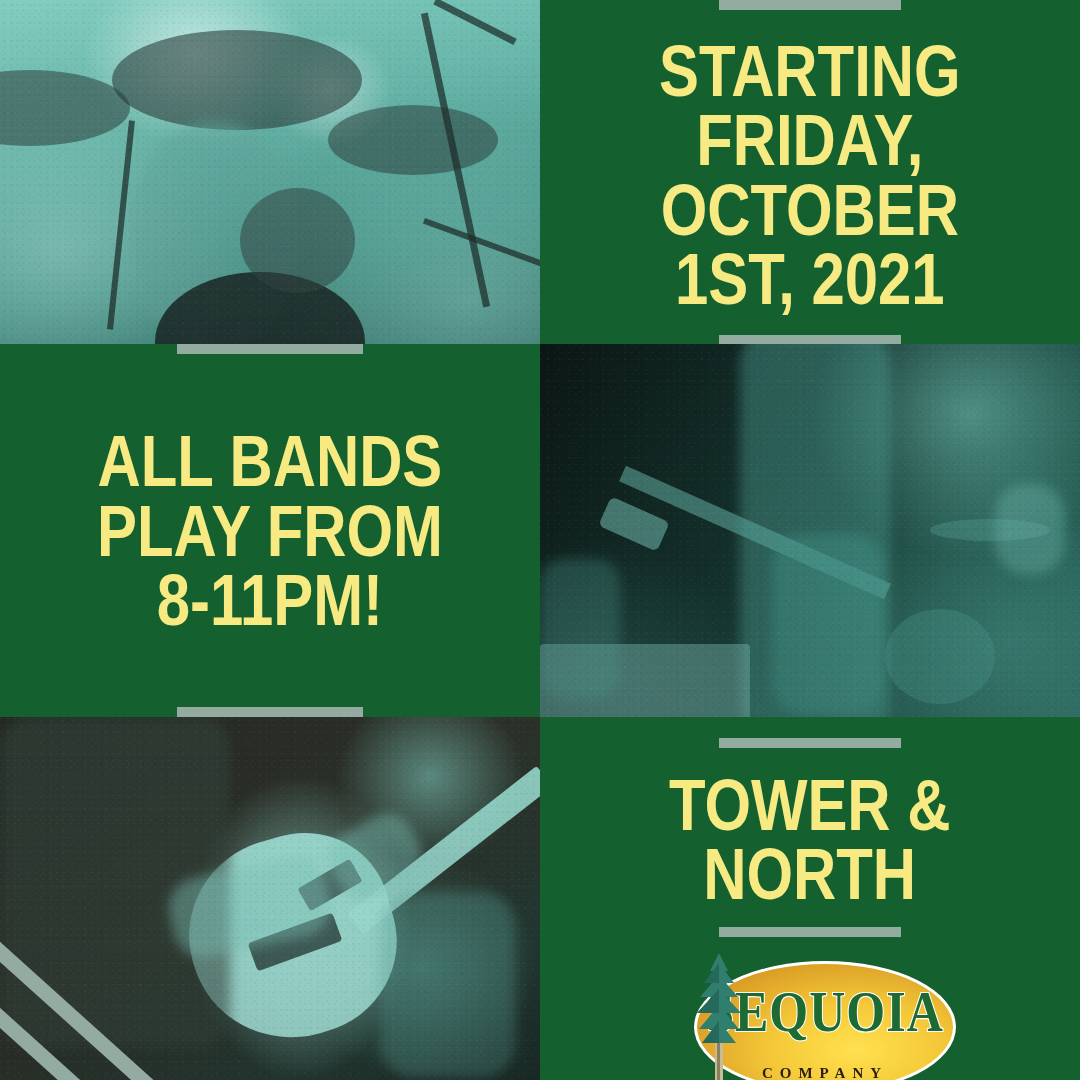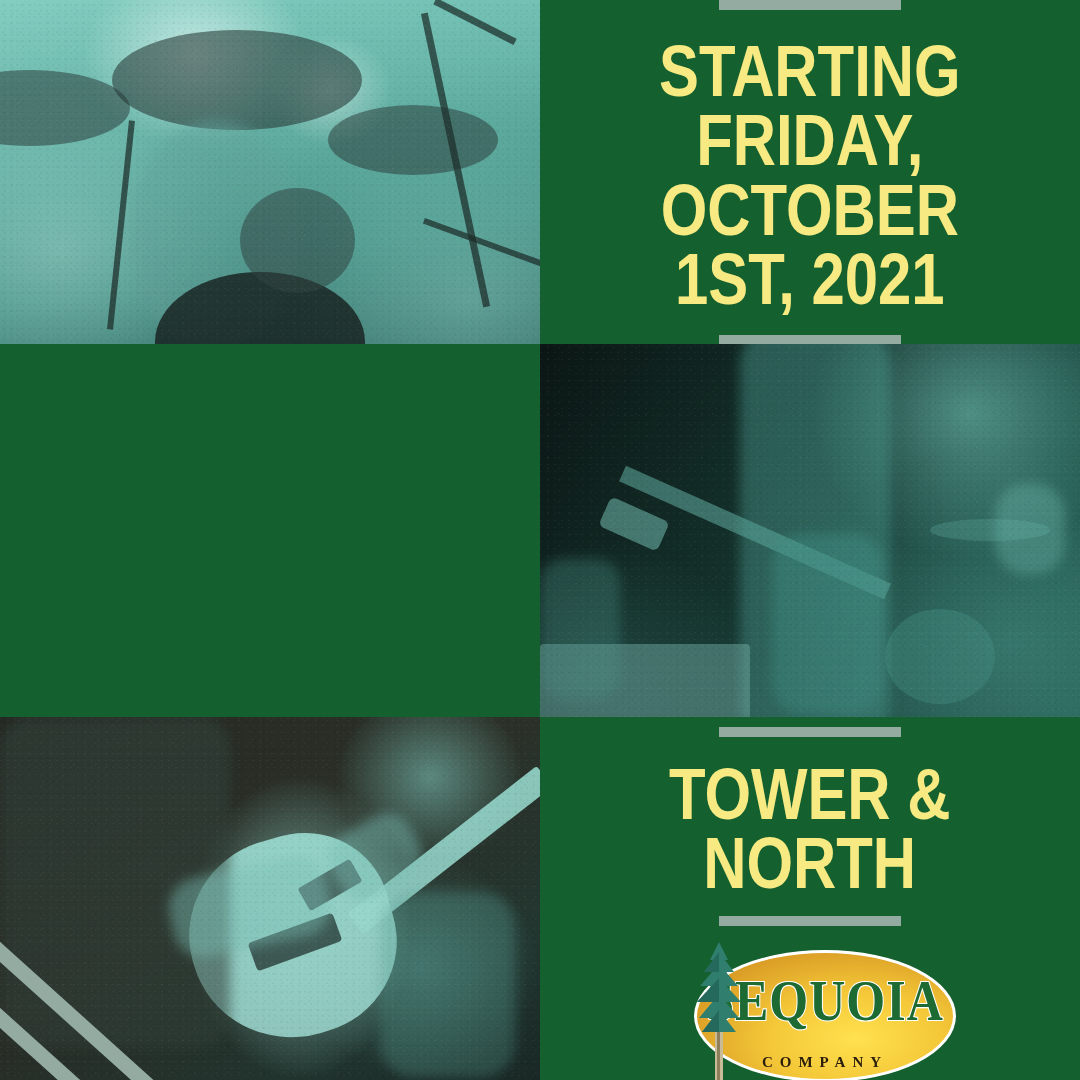--- a/index.html
+++ b/index.html
@@ -140,21 +140,21 @@
   .panel-date .rule-bot { margin-top: 22px; }
   .panel-date .headline { font-size: 73px; }
 
   
   .panel-time .rule { width: 186px; }
   .panel-time .rule-top { margin-bottom: 26px; }
   .panel-time .rule-bot { margin-top: 26px; }
   .panel-time .headline { font-size: 73px; }
 
   
-  .panel-venue { justify-content: flex-start; padding-top: 10px; }
+  .panel-venue { justify-content: flex-start; padding-top: 21px; }
   .panel-venue .rule { width: 182px; }
   .panel-venue .rule-top { margin-bottom: 22px; }
   .panel-venue .rule-bot { margin-top: 18px; }
   .panel-venue .headline { font-size: 73px; }
 
   
   .logo-wrap {
     position: relative;
     width: 300px;
     height: 152px;
@@ -255,20 +255,29 @@
     <div class="panel panel-date">
       <div class="rule rule-top"></div>
       <div class="headline">STARTING
 FRIDAY,
 OCTOBER
 1ST, 2021</div>
       <div class="rule rule-bot"></div>
     </div>
   </div>
 
+  <div class="cell cell-ml green">
+    <div class="panel panel-time">
+      <div class="rule rule-top"></div>
+      <div class="headline">ALL BANDS
+PLAY FROM
+8-11PM!</div>
+      <div class="rule rule-bot"></div>
+    </div>
+  </div>
 
   <div class="cell cell-mr">
     <div class="photo photo-bass">
 
       <div class="drum-line" style="left:70px; top:180px; width:290px; height:17px; background:rgba(120,190,180,.55); transform:rotate(24deg);"></div>
       <div class="drum-shape" style="left:62px; top:164px; width:64px; height:32px; border-radius:6px; background:rgba(140,205,196,.55); transform:rotate(24deg);"></div>
 
       <div class="soft" style="left:200px; top:-20px; width:150px; height:420px; background:rgba(100,180,170,.40); border-radius:40px;"></div>
       <div class="soft" style="left:232px; top:190px; width:110px; height:180px; background:rgba(80,160,150,.45); border-radius:30px;"></div>
 

